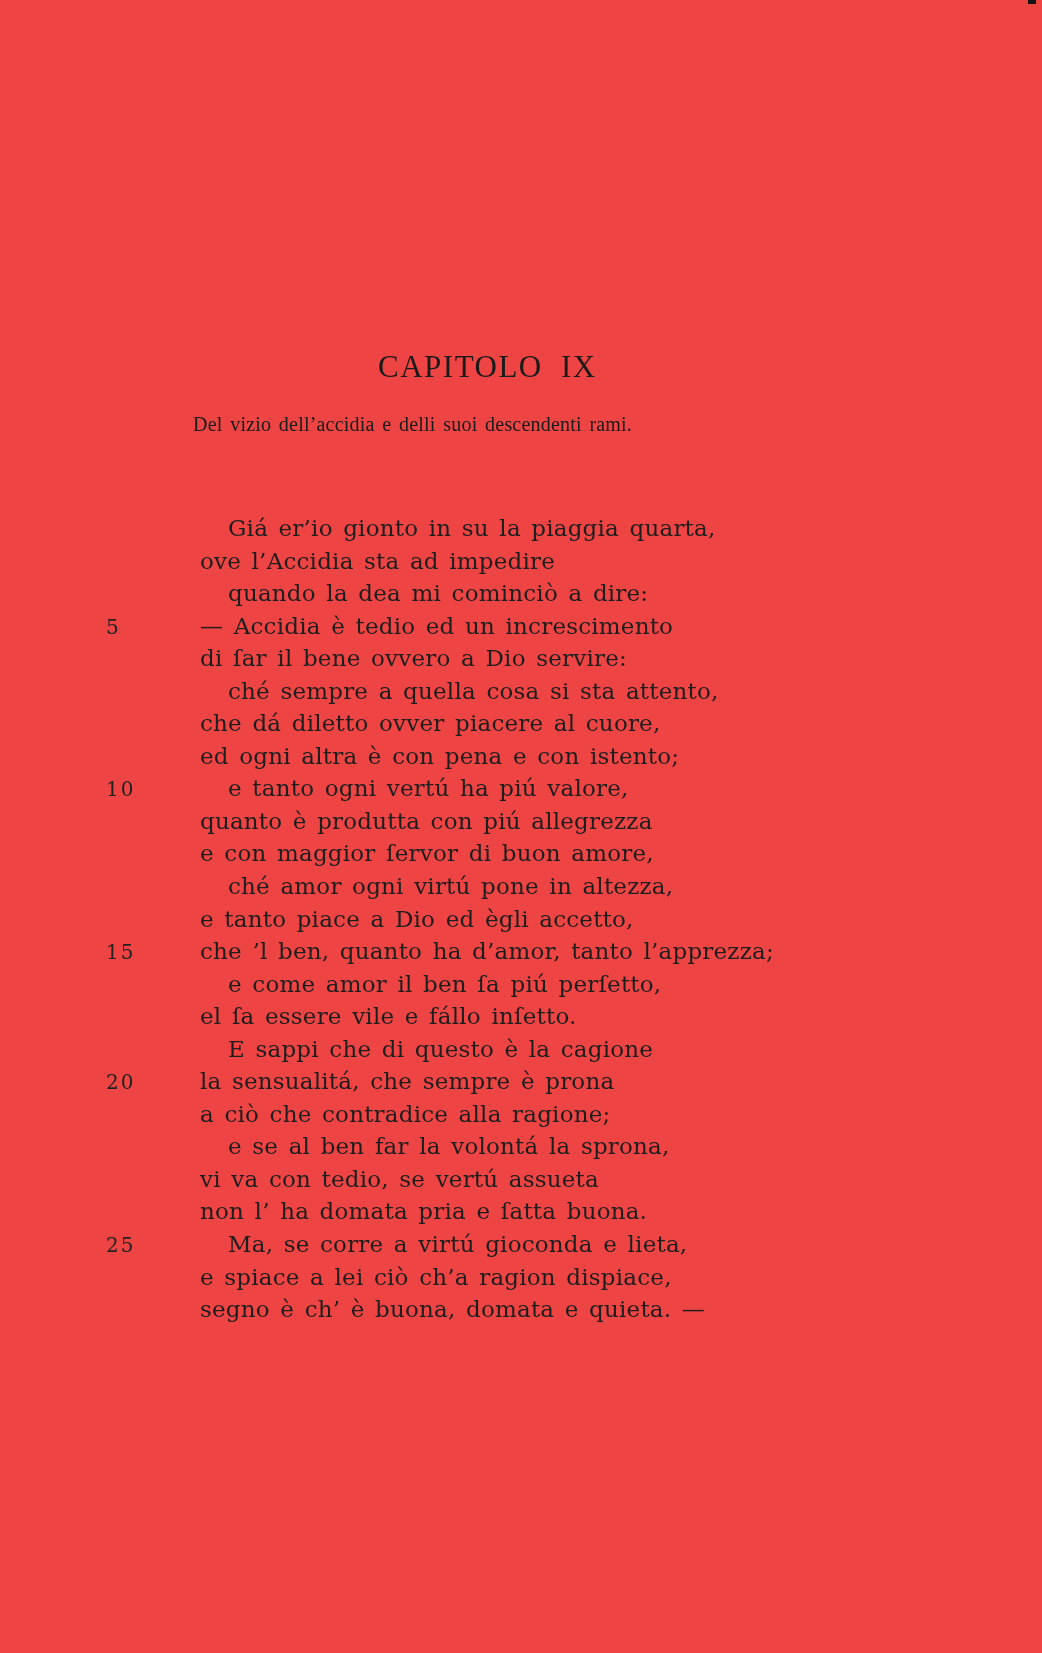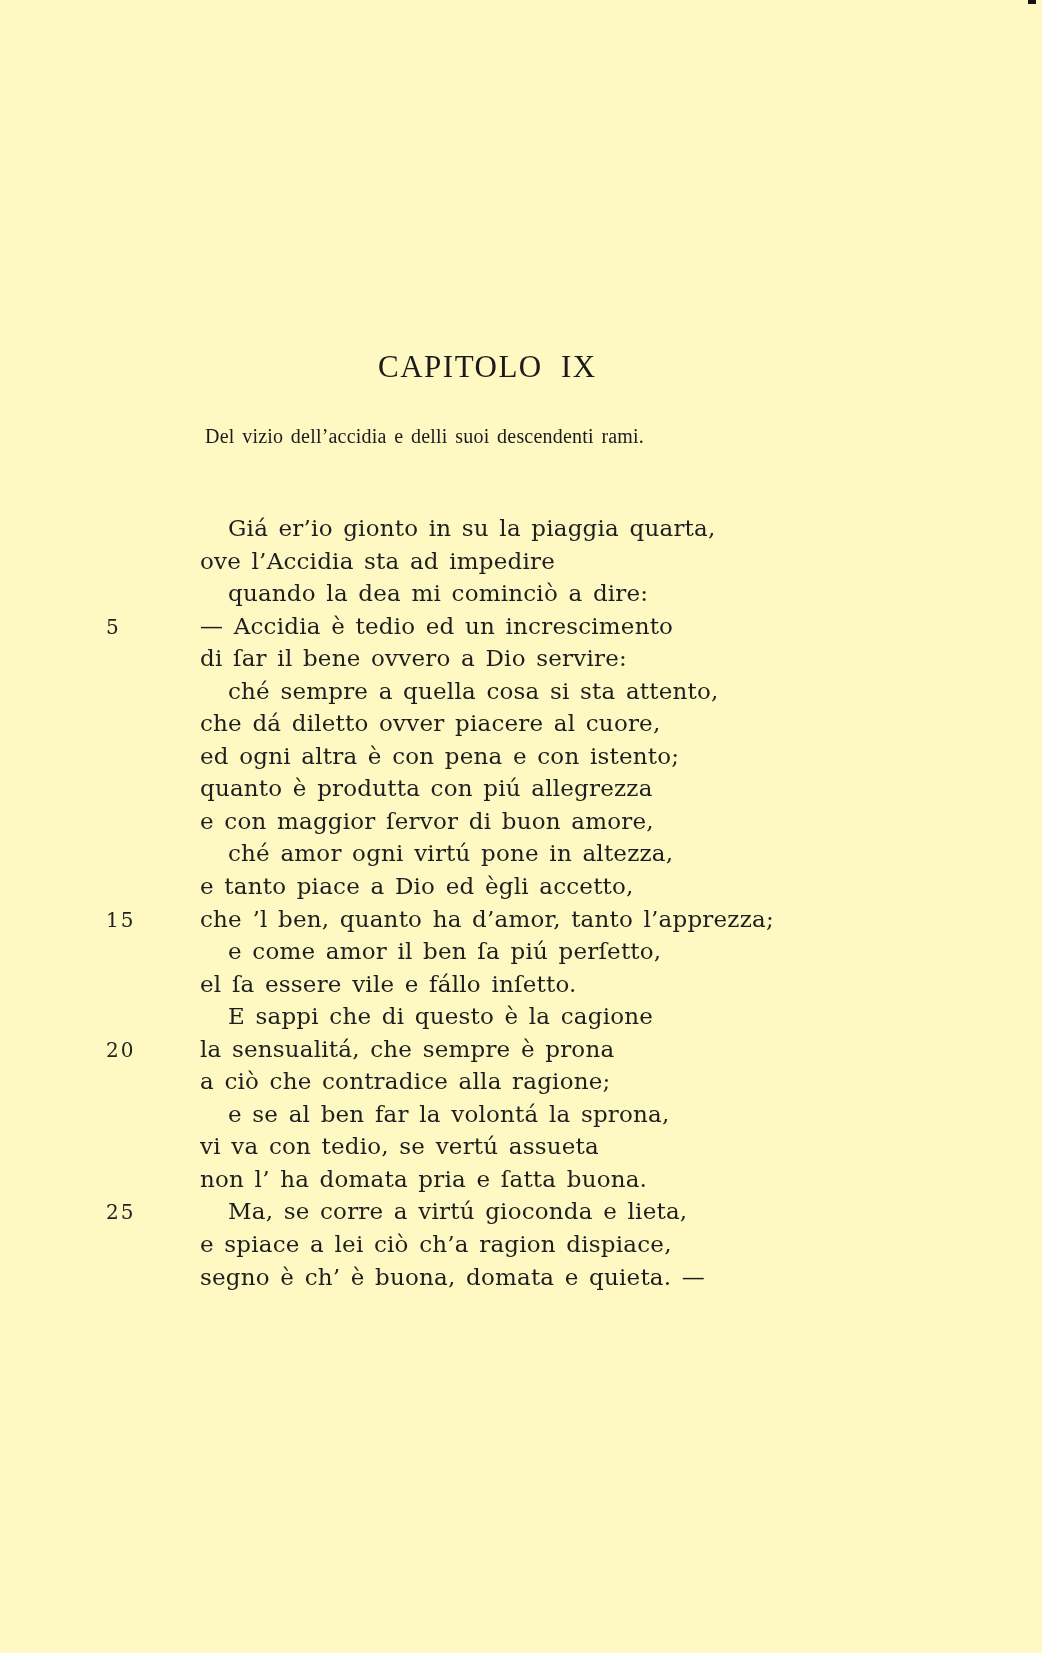--- a/index.html
+++ b/index.html
@@ -11,21 +11,21 @@
     height: 1653px;
     background: #ffffff;
     position: relative;
     overflow: hidden;
     font-family: "Liberation Serif", serif;
     color: #1d1d1d;
   }
   .page {
     position: absolute;
     inset: 0;
-    background: #fef9c3;
+    background: #ef4444;
   }
   
   .speck {
     position: absolute;
     left: 1028px;
     top: 0;
     width: 8px;
     height: 4px;
     background: #141414;
   }
@@ -39,21 +39,21 @@
     letter-spacing: 1.5px;
     word-spacing: 9px;
     line-height: 31px;
     white-space: nowrap;
     color: #1b1b1b;
   }
   .argument {
     position: absolute;
     left: 193px;
     top: 412px;
-    margin: 12px;
+    margin: 0;
     font-size: 20px;
     line-height: 24px;
     word-spacing: 2.5px;
     letter-spacing: 0.2px;
     white-space: nowrap;
     color: #1b1b1b;
   }
   .poem {
     position: absolute;
     left: 200px;
@@ -91,20 +91,21 @@
   <p class="argument">Del vizio dell’accidia e delli suoi descendenti rami.</p>
   <div class="poem" id="poem">
       <div class="vline indent"><span class="vtext">Giá er’io gionto in su la piaggia quarta,</span></div>
       <div class="vline"><span class="vtext">ove l’Accidia sta ad impedire</span></div>
       <div class="vline indent"><span class="vtext">quando la dea mi cominciò a dire:</span></div>
       <div class="vline"><span class="lnum">5</span><span class="vtext">— Accidia è tedio ed un increscimento</span></div>
       <div class="vline"><span class="vtext">di ſar il bene ovvero a Dio servire:</span></div>
       <div class="vline indent"><span class="vtext">ché sempre a quella cosa si sta attento,</span></div>
       <div class="vline"><span class="vtext">che dá diletto ovver piacere al cuore,</span></div>
       <div class="vline"><span class="vtext">ed ogni altra è con pena e con istento;</span></div>
+      <div class="vline indent"><span class="lnum">10</span><span class="vtext">e tanto ogni vertú ha piú valore,</span></div>
       <div class="vline"><span class="vtext">quanto è produtta con piú allegrezza</span></div>
       <div class="vline"><span class="vtext">e con maggior ſervor di buon amore,</span></div>
       <div class="vline indent"><span class="vtext">ché amor ogni virtú pone in altezza,</span></div>
       <div class="vline"><span class="vtext">e tanto piace a Dio ed ègli accetto,</span></div>
       <div class="vline"><span class="lnum">15</span><span class="vtext">che ’l ben, quanto ha d’amor, tanto l’apprezza;</span></div>
       <div class="vline indent"><span class="vtext">e come amor il ben ſa piú perſetto,</span></div>
       <div class="vline"><span class="vtext">el ſa essere vile e fállo inſetto.</span></div>
       <div class="vline indent"><span class="vtext">E sappi che di questo è la cagione</span></div>
       <div class="vline"><span class="lnum">20</span><span class="vtext">la sensualitá, che sempre è prona</span></div>
       <div class="vline"><span class="vtext">a ciò che contradice alla ragione;</span></div>

